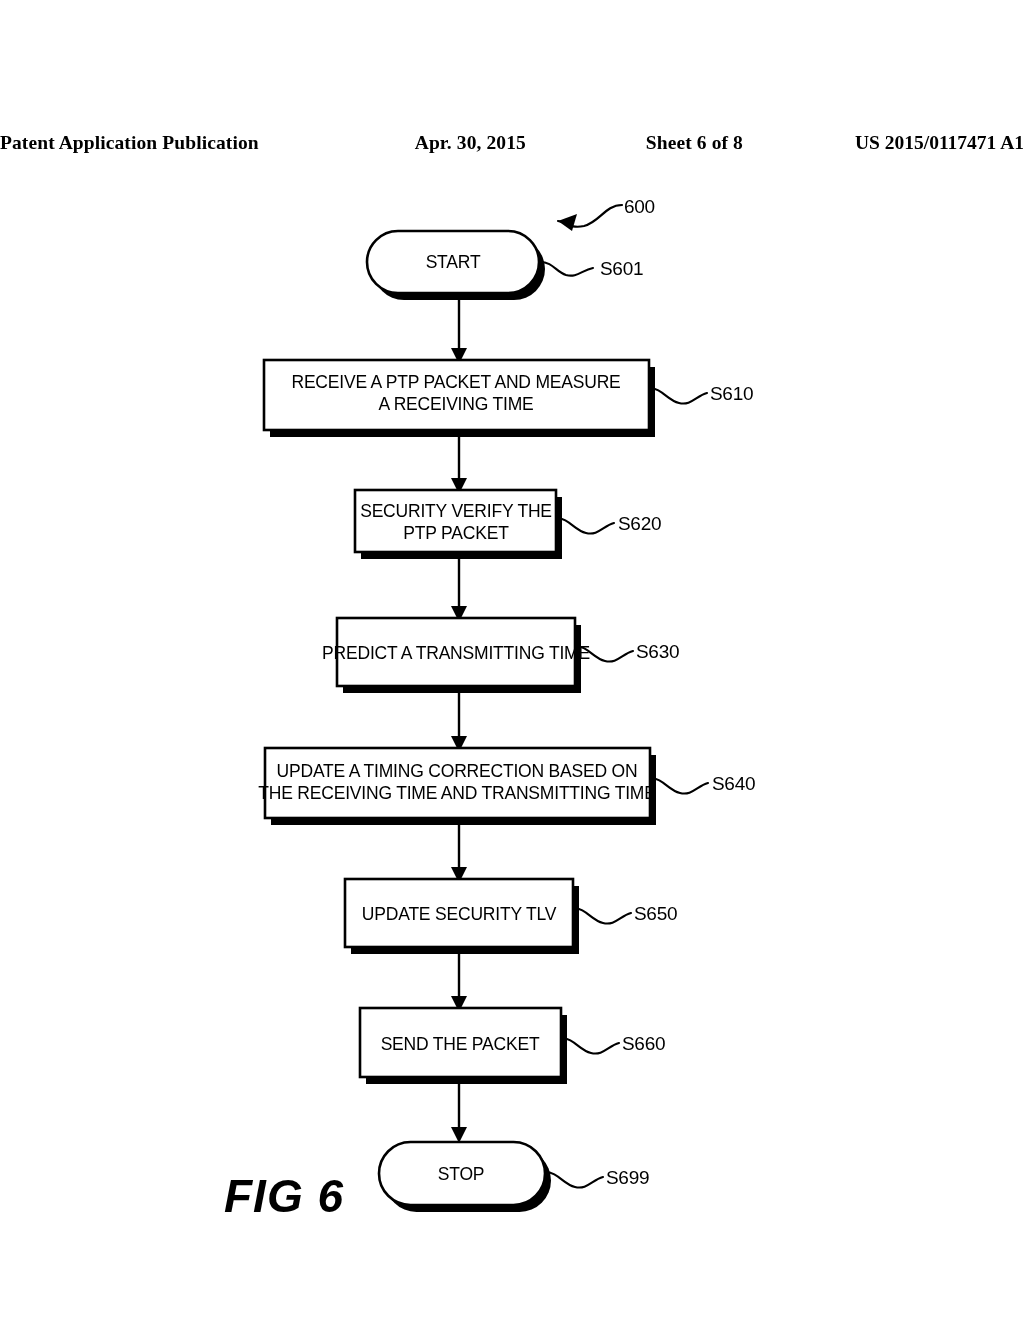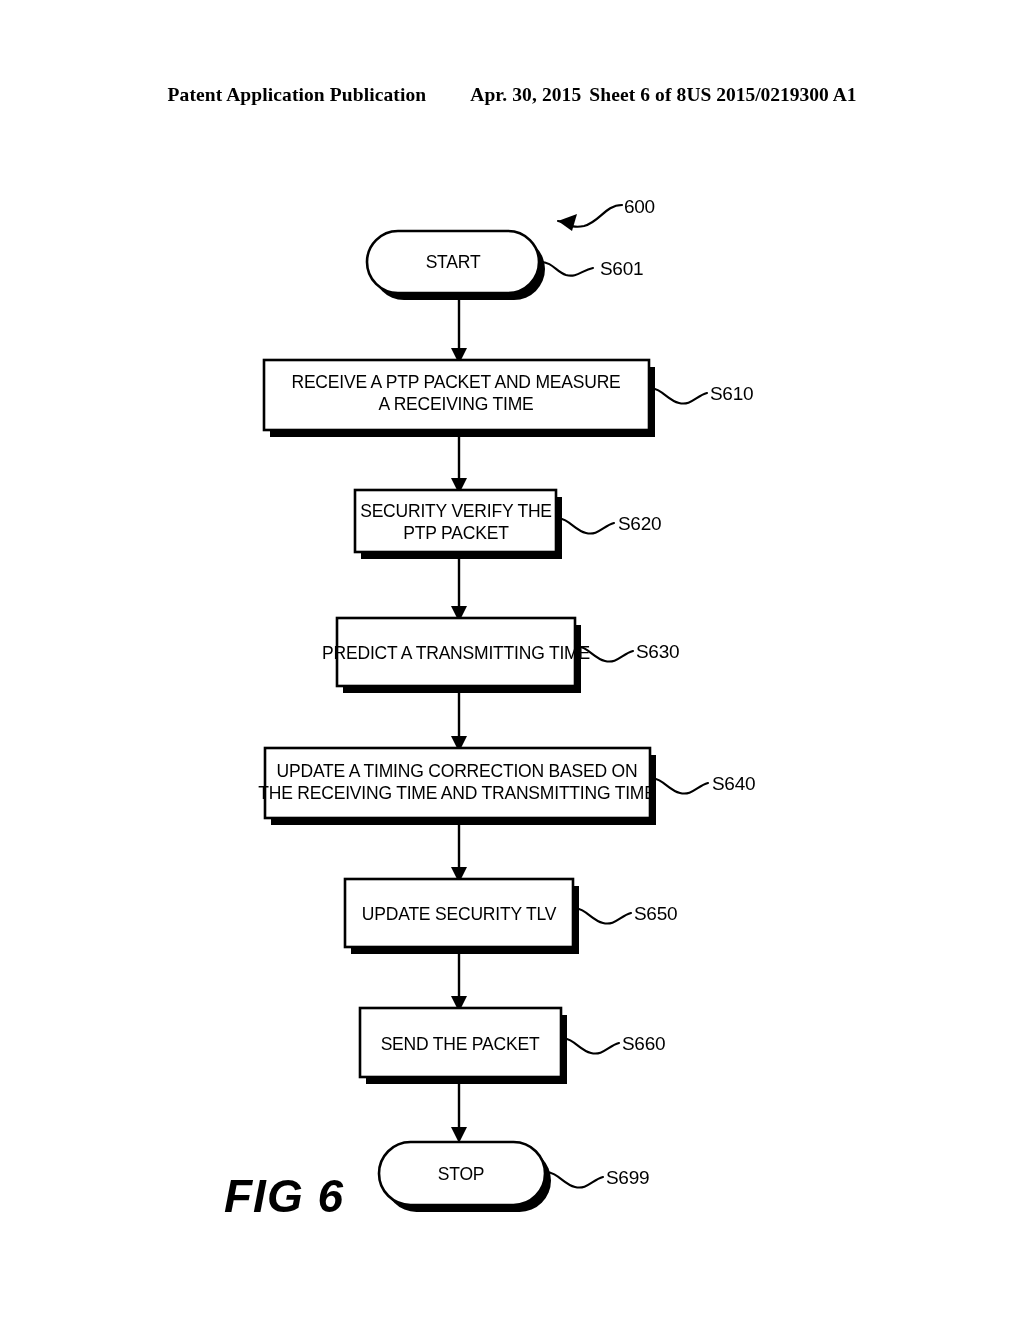--- a/index.html
+++ b/index.html
@@ -17,31 +17,31 @@
   }
 
   
   #pub-header {
     position: absolute;
     left: 0;
     top: 84px;
     width: 1024px;
     height: 30px;
     display: flex;
-    justify-content: center;
+    justify-content: space-between;
     align-items: baseline;
     font-family: "Liberation Serif", serif;
     font-weight: bold;
     font-size: 19.5px;
     color: #000;
     letter-spacing: 0.1px;
     white-space: nowrap;
   }
   #pub-header .seg-title { margin-right: 44px; }
-  #pub-header .seg-date  { margin-right: 8px; }
+  #pub-header .seg-date  { margin-right: 8px; margin-top: 48px; }
   #pub-header .seg-sheet { }
   #pub-header .seg-number { letter-spacing: 0px; }
 
   
   #figure-svg {
     position: absolute;
     left: 0;
     top: 0;
     width: 1024px;
     height: 1320px;
@@ -97,21 +97,21 @@
 </style>
 </head>
 <body>
 
 <div id="page">
 
   <div id="pub-header">
     <span class="seg-title">Patent Application Publication</span>
     <span class="seg-date">Apr. 30, 2015</span>
     <span class="seg-sheet">Sheet 6 of 8</span>
-    <span class="seg-number">US 2015/0219300 A1</span>
+    <span class="seg-number">US 2015/0117471 A1</span>
   </div>
 
   <svg id="figure-svg" viewBox="0 0 1024 1320">
 
     <g>
       <path class="ref-arrow" d="M 622 205 C 605 205 600 222 584 226 C 570 229 566 222 558 221"></path>
       <path d="M 558 221 L 577 214 L 572 231 Z" fill="#000" stroke="none"></path>
       <text class="ref-label" x="624" y="213">600</text>
     </g>
 

